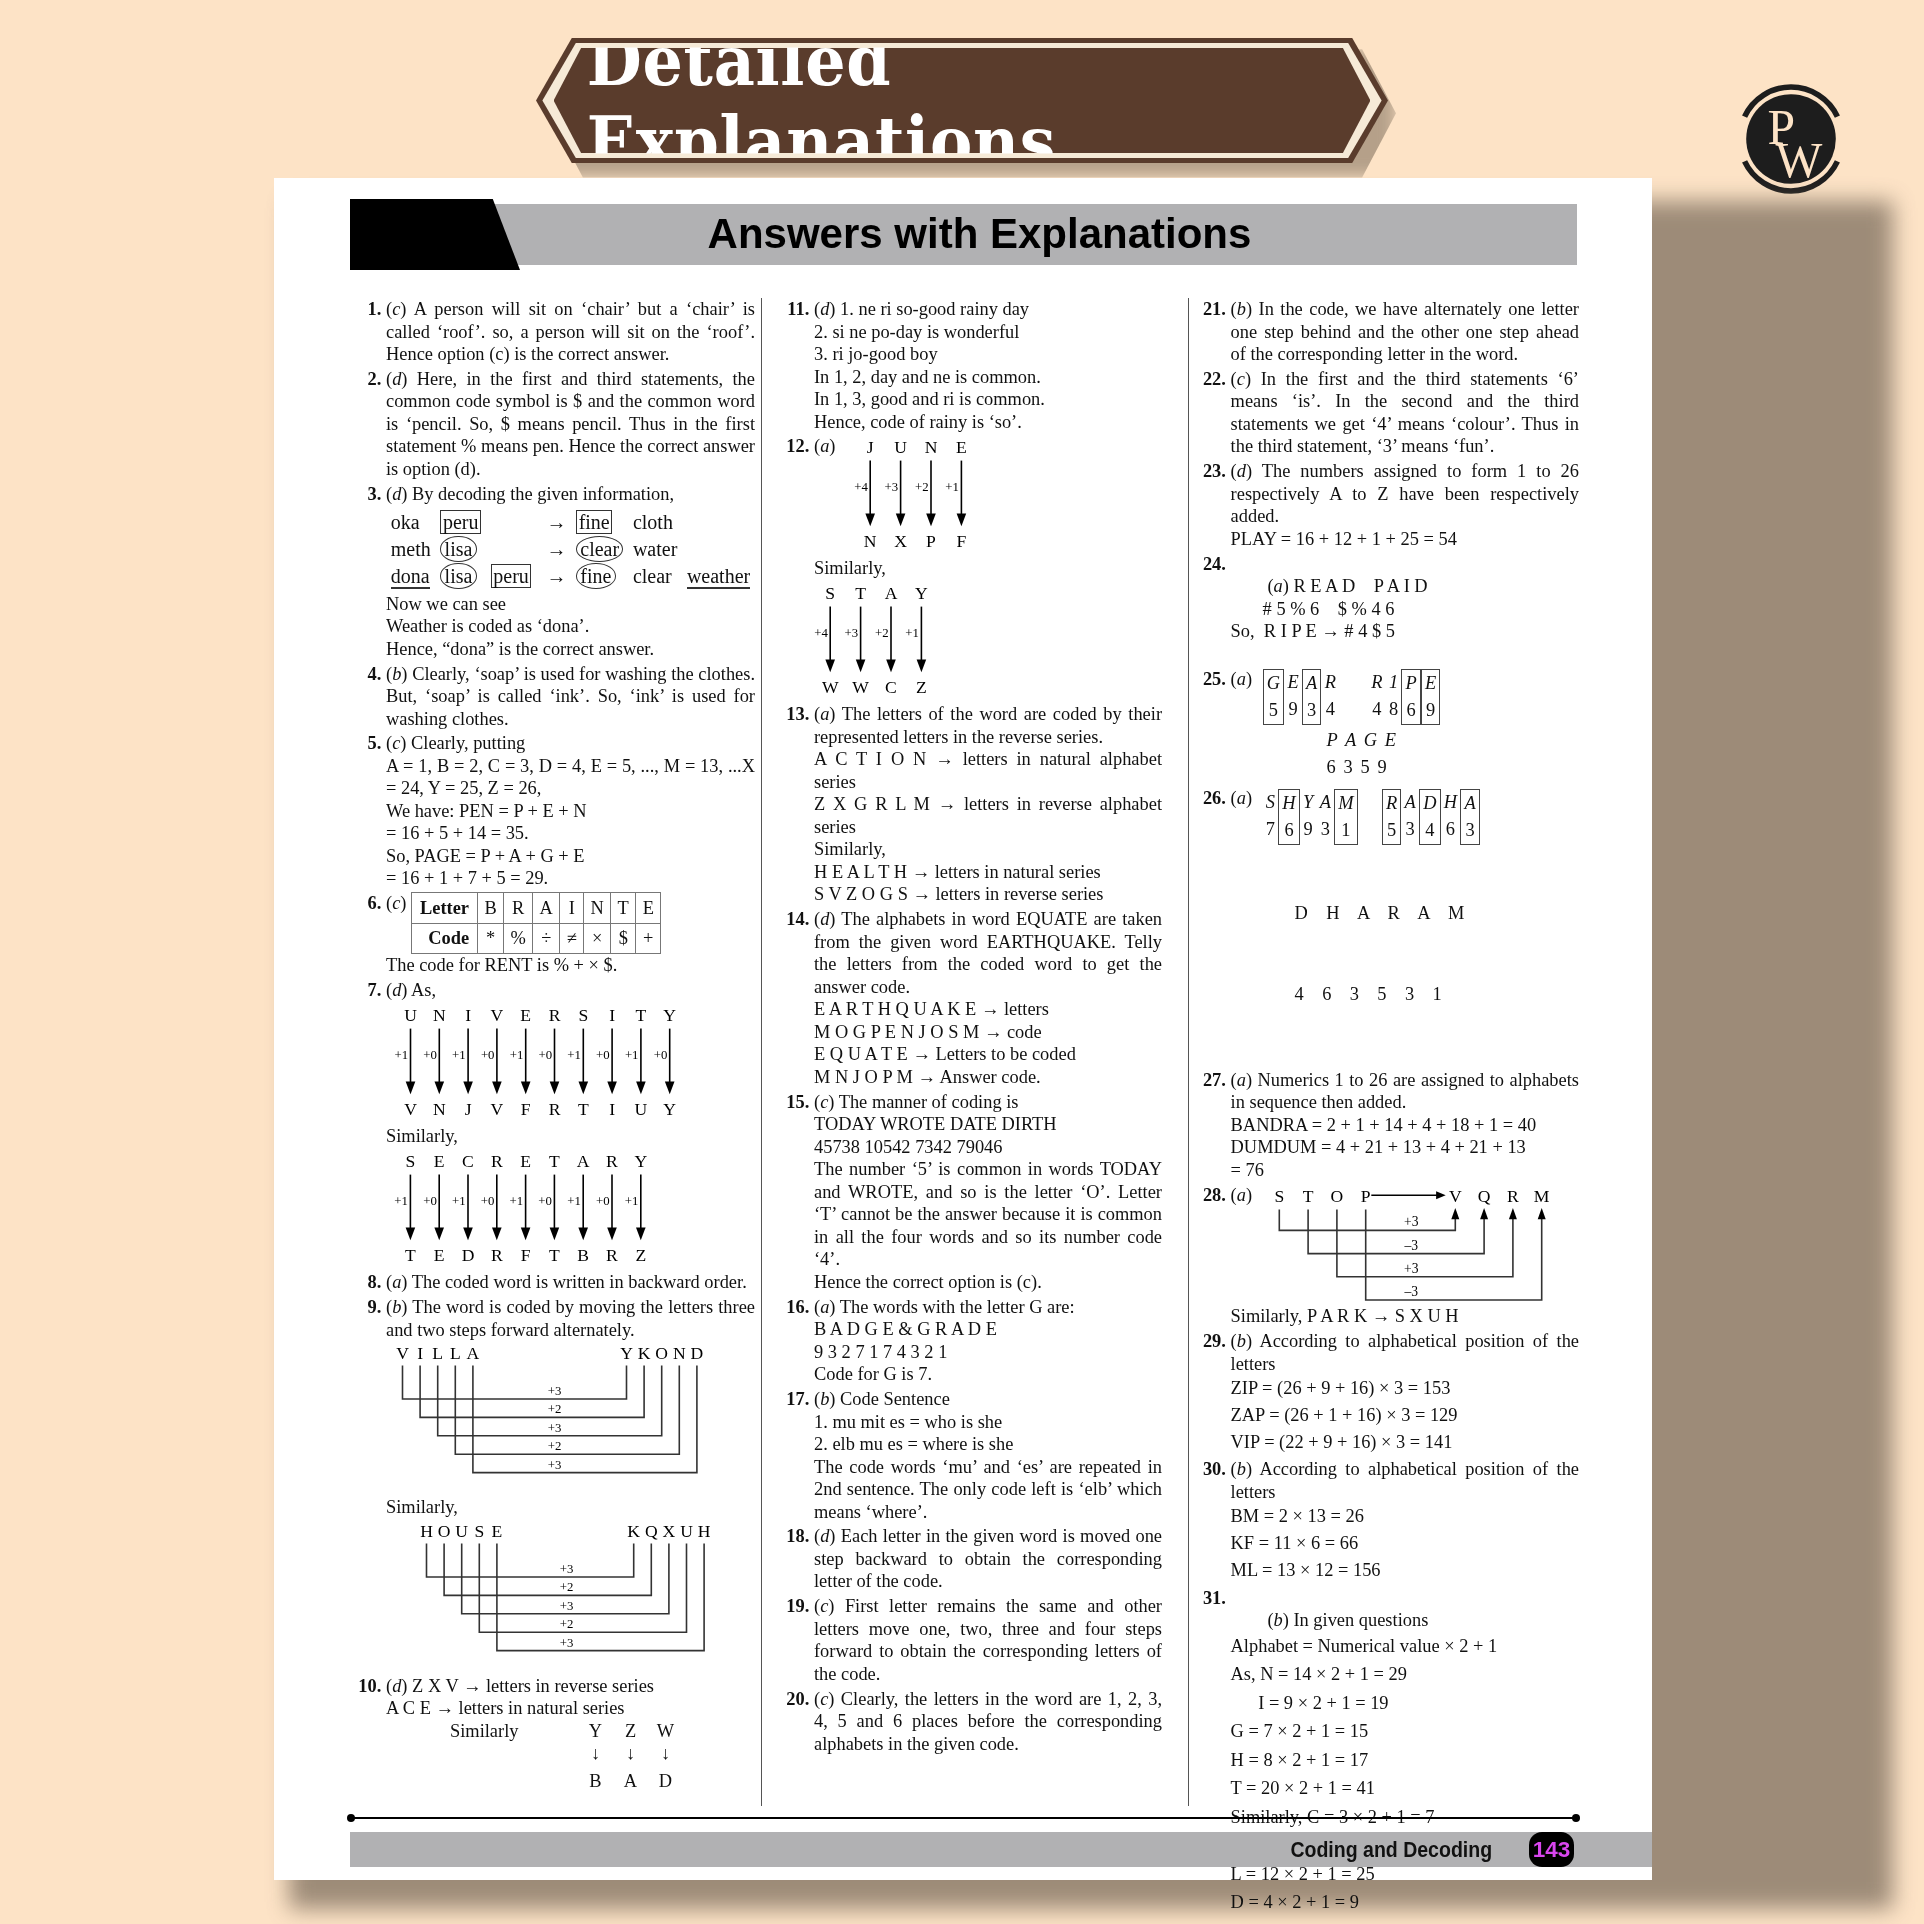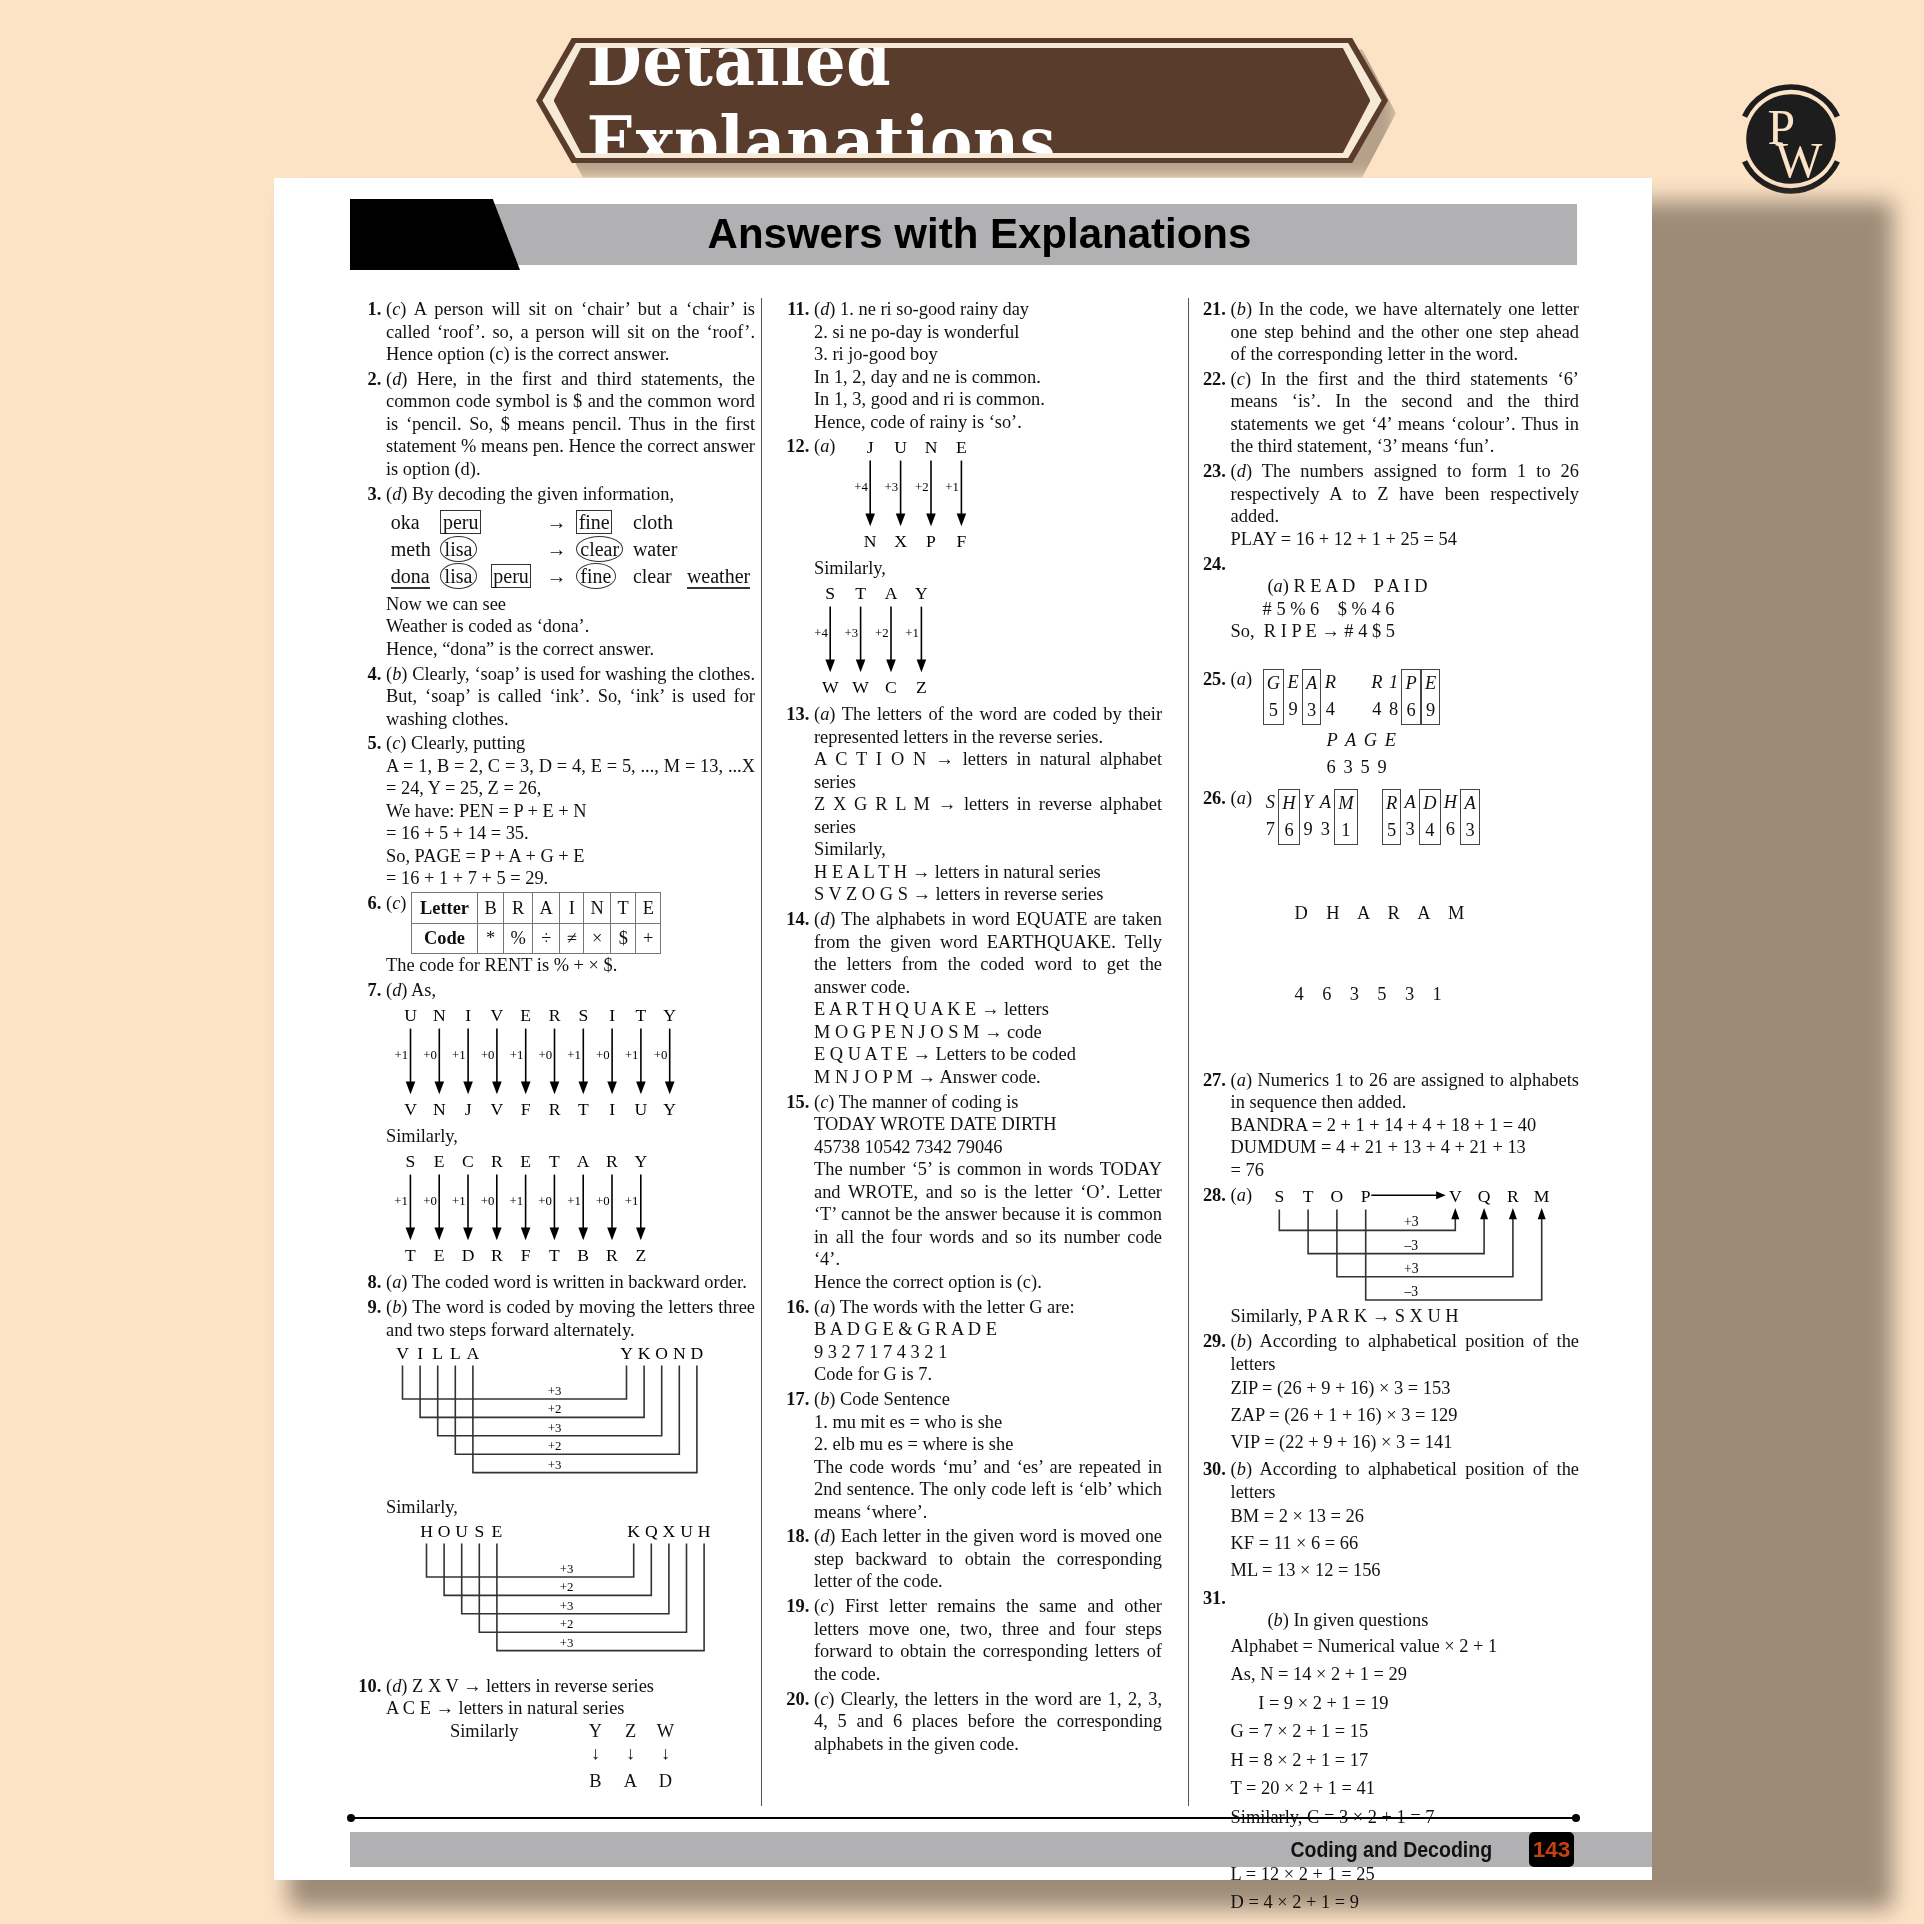--- a/index.html
+++ b/index.html
@@ -40,41 +40,41 @@
   
   .wt{margin:3.2px 0 3.2px 0;font-size:20px;border-collapse:collapse}
   .wt td{padding:1.6px 4.8px;height:27px;white-space:nowrap}
   .boxed{border:1.2px solid #333;padding:0 1.6px}
   .circled{border:1.2px solid #333;border-radius:50%;padding:0.8px 3.2px}
   .dbl{border-bottom:2.4px double #333}
 
   
   .lc{border-collapse:collapse;display:inline-table;vertical-align:top;font-size:18.4px}
   .lc td{border:1.6px solid #777;padding:1.6px 6.4px;text-align:center;height:30.5px}
-  .lc td.h{font-weight:bold;text-align:center;padding:1.6px 8px}
+  .lc td.h{font-weight:bold;text-align:right;padding:1.6px 8px}
 
   
   .arrow-diagram{display:block;margin:1.6px 0}
   .arrow-diagram svg{display:block}
 
   .boxrow{display:flex;gap:0;align-items:flex-start;margin:1.6px 0}
   .bx{display:inline-flex;flex-direction:column;align-items:center;padding:0 3.2px;font-style:italic;line-height:27px}
   .bx.b{border:1.6px solid #444}
   .bx .num{font-style:normal}
   .spacer{display:inline-block;width:24px}
 
   
   .bottom-rule{position:absolute;left:76px;top:1639px;width:1227px;height:2.4px;background:#000}
   .bottom-rule:before,.bottom-rule:after{content:"";position:absolute;top:-3.2px;width:8px;height:8px;border-radius:50%;background:#000}
   .bottom-rule:before{left:-3.2px}
   .bottom-rule:after{right:-3.2px}
 
   .footer{position:absolute;left:76px;top:1654px;width:1302px;height:35px;background:#b1b1b3}
   .footer-title{position:absolute;right:160px;top:0;height:35px;line-height:35px;font-family:"Liberation Sans","DejaVu Sans",sans-serif;font-weight:bold;font-size:21.7px;color:#111;transform:scaleX(.9);transform-origin:right center}
-  .page-num{position:absolute;left:1179px;top:0;width:45px;height:35px;background:#000;color:#c2410c;border-radius:5px;font-family:"Liberation Sans","DejaVu Sans",sans-serif;font-weight:bold;font-size:22.5px;display:flex;align-items:center;justify-content:center}
+  .page-num{position:absolute;left:1179px;top:0;width:45px;height:35px;background:#000;color:#d946ef;border-radius:13px;font-family:"Liberation Sans","DejaVu Sans",sans-serif;font-weight:bold;font-size:22.5px;display:flex;align-items:center;justify-content:center}
 </style>
 </head>
 <body>
 
 <div class="banner-wrap">
   <div class="banner-shadow"></div>
   <div class="banner-outer"></div>
   <div class="banner-cream"></div>
   <div class="banner-inner">
     <span class="banner-title">Detailed Explanations</span>

